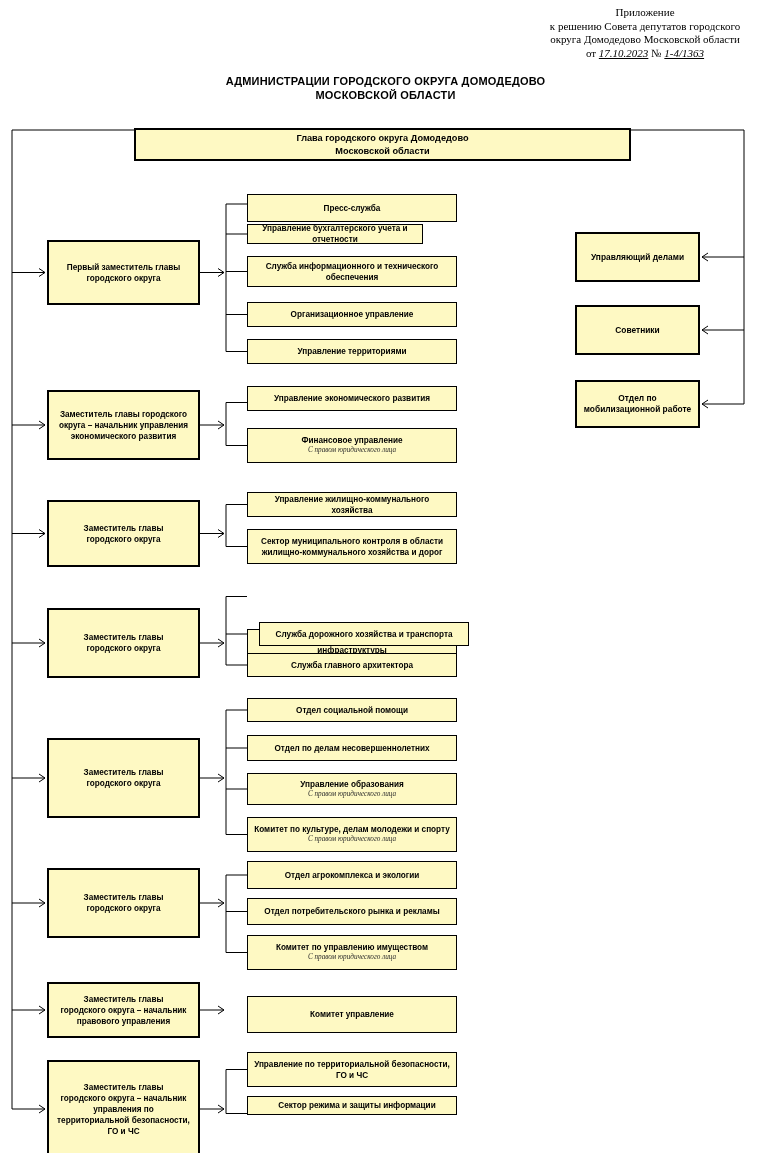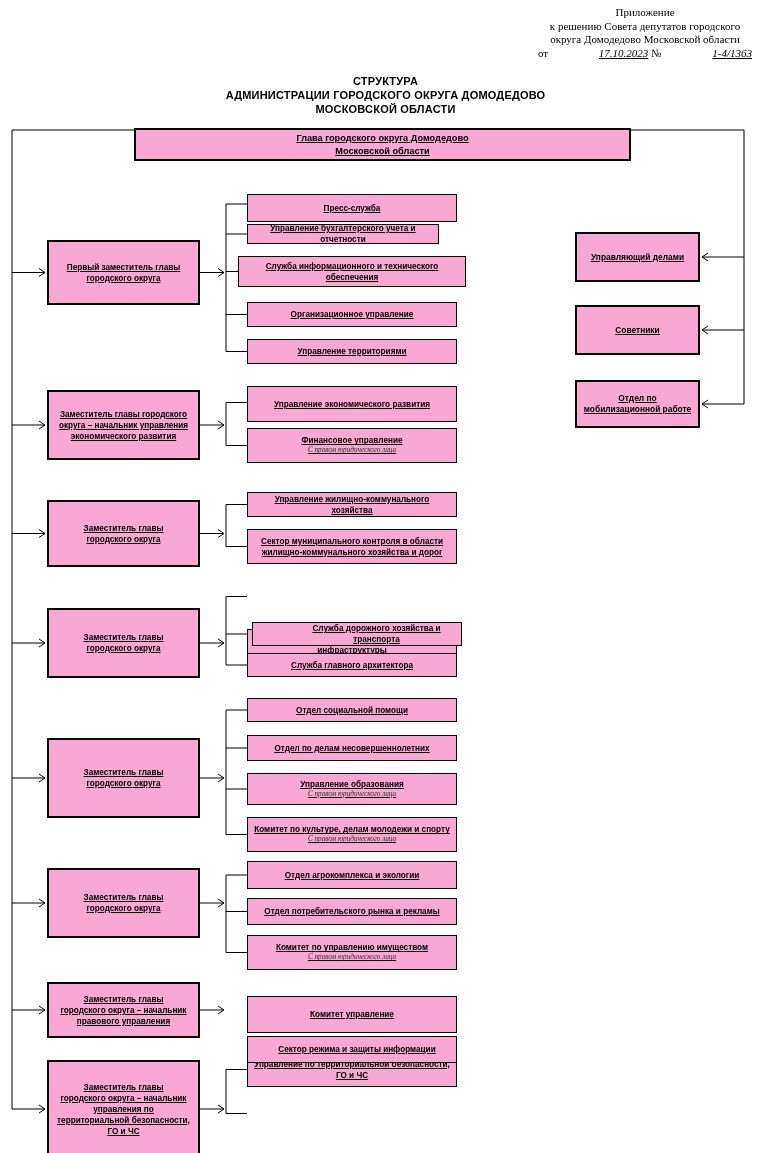--- a/index.html
+++ b/index.html
@@ -12,37 +12,36 @@
   
   .appendix{
     position:absolute;left:520px;top:6px;width:250px;
     font-family:"Liberation Serif",serif;
     font-size:11px;line-height:13.5px;color:#000;
     text-align:center;
   }
   .appendix .ln{display:block;white-space:nowrap;}
   .appendix .ln.l1{text-align:center;}
   .appendix .ln.l4{letter-spacing:0;}
-  .u{font-style:italic;text-decoration:underline;margin-left:48px;}
+  .u{font-style:italic;text-decoration:underline;}
 
   
   .doctitle{
     position:absolute;left:0;top:74px;width:771px;text-align:center;
     font-size:11px;font-weight:bold;line-height:14px;letter-spacing:.2px;
   }
 
   
   .box{
     position:absolute;box-sizing:border-box;
-    border:1.6px solid #000;background:#f9a8d4;
+    border:1.6px solid #000;background:#fef9c3;
     display:flex;align-items:center;justify-content:center;
     text-align:center;padding:2px 5px;
     font-size:8.2px;line-height:11px;font-weight:bold;
     z-index:3;
-    text-decoration:underline;
   }
   .box .inner{width:100%;}
   .box .sub{
     display:block;font-weight:normal;font-style:italic;
     font-size:7.2px;line-height:9.5px;color:#2b2b2b;
     font-family:"Liberation Serif",serif;
   }
   .box.head{border-width:2.1px;font-size:9.2px;line-height:12.5px;}
   .box.deputy{border-width:2.1px;}
   .box.side{border-width:2.1px;font-size:8.4px;}
@@ -62,21 +61,20 @@
     <span class="ln">округа Домодедово Московской области</span>
     <span class="ln l4">
       <span>от</span>
       <span class="u">17.10.2023</span>
       <span>№</span>
       <span class="u">1-4/1363</span>
     </span>
   </div>
 
   <div class="doctitle">
-    <div>СТРУКТУРА</div>
     <div>АДМИНИСТРАЦИИ ГОРОДСКОГО ОКРУГА ДОМОДЕДОВО</div>
     <div>МОСКОВСКОЙ ОБЛАСТИ</div>
   </div>
 
   <svg class="wires" id="wires" viewBox="0 0 771 1153" xmlns="http://www.w3.org/2000/svg">
       <line x1="134" y1="130" x2="12" y2="130" stroke-width="1"></line>
       <line x1="12" y1="130" x2="12" y2="1109" stroke-width="1"></line>
       <line x1="631" y1="130" x2="744" y2="130" stroke-width="1"></line>
       <line x1="744" y1="130" x2="744" y2="404" stroke-width="1"></line>
       <line x1="744" y1="257" x2="702" y2="257" stroke-width="1"></line>
@@ -159,57 +157,57 @@
       </div>
       <div class="box side" style="left: 575px; top: 380px; width: 125px; height: 48px;">
         <div class="inner">Отдел по<br>мобилизационной работе</div>
       </div>
       <div class="box deputy" style="left: 47px; top: 240px; width: 153px; height: 65px;">
         <div class="inner">Первый заместитель главы<br>городского округа</div>
       </div>
       <div class="box child" style="left: 247px; top: 194px; width: 210px; height: 28px;">
         <div class="inner">Пресс-служба</div>
       </div>
-      <div class="box child" style="left: 247px; top: 224px; width: 192px; height: 20px;">
+      <div class="box child" style="left: 247px; top: 224px; width: 176px; height: 20px;">
         <div class="inner">Управление бухгалтерского учета и отчетности</div>
       </div>
-      <div class="box child" style="left: 238px; top: 256px; width: 228px; height: 31px;">
+      <div class="box child" style="left: 247px; top: 256px; width: 210px; height: 31px;">
         <div class="inner">Служба информационного и технического<br>обеспечения</div>
       </div>
       <div class="box child" style="left: 247px; top: 302px; width: 210px; height: 25px;">
         <div class="inner">Организационное управление</div>
       </div>
       <div class="box child" style="left: 247px; top: 339px; width: 210px; height: 25px;">
         <div class="inner">Управление территориями</div>
       </div>
       <div class="box deputy" style="left: 47px; top: 390px; width: 153px; height: 70px;">
         <div class="inner">Заместитель главы городского<br>округа – начальник управления<br>экономического развития</div>
       </div>
-      <div class="box child" style="left: 247px; top: 386px; width: 210px; height: 36px;">
+      <div class="box child" style="left: 247px; top: 386px; width: 210px; height: 25px;">
         <div class="inner">Управление  экономического развития</div>
       </div>
       <div class="box child" style="left: 247px; top: 428px; width: 210px; height: 35px;">
         <div class="inner">Финансовое управление<span class="sub">С правом юридического лица</span></div>
       </div>
       <div class="box deputy" style="left: 47px; top: 500px; width: 153px; height: 67px;">
         <div class="inner">Заместитель главы<br>городского округа</div>
       </div>
       <div class="box child" style="left: 247px; top: 492px; width: 210px; height: 25px;">
         <div class="inner">Управление жилищно-коммунального хозяйства</div>
       </div>
       <div class="box child" style="left: 247px; top: 529px; width: 210px; height: 35px;">
         <div class="inner">Сектор  муниципального контроля  в области<br>жилищно-коммунального  хозяйства и дорог</div>
       </div>
       <div class="box deputy" style="left: 47px; top: 608px; width: 153px; height: 70px;">
         <div class="inner">Заместитель главы<br>городского округа</div>
       </div>
       <div class="box child" style="left: 247px; top: 581px; width: 210px; height: 31px; margin-top: 48px;">
         <div class="inner">Управление  строительства и городской<br>инфраструктуры</div>
       </div>
-      <div class="box child" style="left: 252px; top: 622px; width: 210px; height: 24px; padding-left: 44px;">
+      <div class="box child" style="left: 259px; top: 622px; width: 210px; height: 24px;">
         <div class="inner">Служба дорожного хозяйства и транспорта</div>
       </div>
       <div class="box child" style="left: 247px; top: 653px; width: 210px; height: 24px;">
         <div class="inner">Служба главного архитектора</div>
       </div>
       <div class="box deputy" style="left: 47px; top: 738px; width: 153px; height: 80px;">
         <div class="inner">Заместитель главы<br>городского округа</div>
       </div>
       <div class="box child" style="left: 247px; top: 698px; width: 210px; height: 24px;">
         <div class="inner">Отдел социальной помощи</div>
@@ -240,17 +238,17 @@
       </div>
       <div class="box child" style="left: 247px; top: 996px; width: 210px; height: 37px;">
         <div class="inner">Комитет управление</div>
       </div>
       <div class="box deputy" style="left: 47px; top: 1060px; width: 153px; height: 98px;">
         <div class="inner">Заместитель главы<br>городского округа – начальник<br>управления по<br>территориальной  безопасности,<br>ГО и ЧС</div>
       </div>
       <div class="box child" style="left: 247px; top: 1052px; width: 210px; height: 35px;">
         <div class="inner">Управление  по территориальной безопасности,<br>ГО и ЧС</div>
       </div>
-      <div class="box child" style="left: 247px; top: 1036px; width: 210px; height: 27px; padding-left: 15px;">
+      <div class="box child" style="left: 247px; top: 1096px; width: 210px; height: 19px; padding-left: 15px;">
         <div class="inner">Сектор  режима и защиты информации</div>
       </div>
     </div>
 </div>
 
 </body></html>

